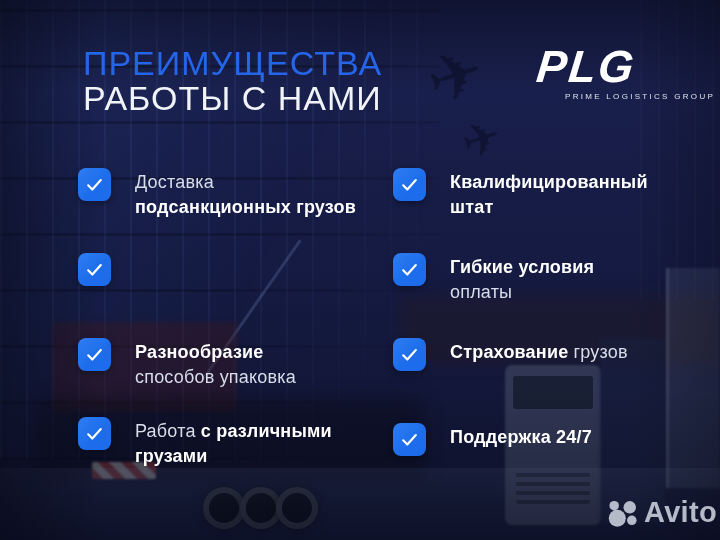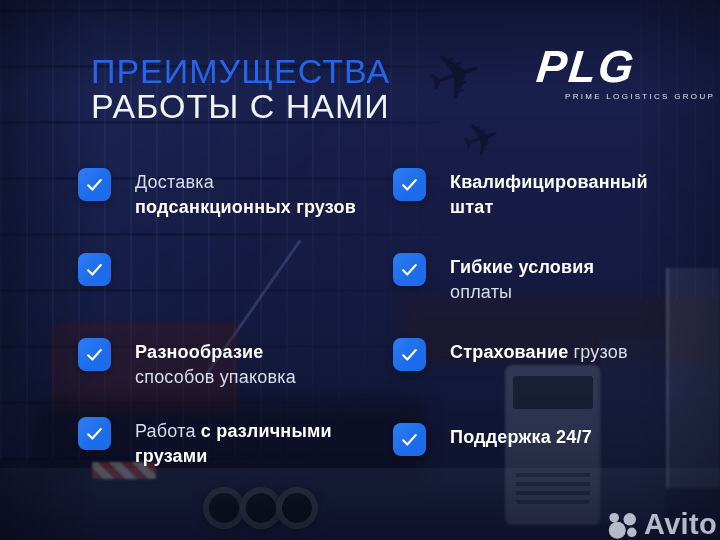--- a/index.html
+++ b/index.html
@@ -51,21 +51,21 @@
   .plane-1{left:428px;top:38px;font-size:66px;}
   .plane-2{left:462px;top:112px;font-size:46px;}
   .bg-vignette{
     left:0;top:0;width:720px;height:540px;
     background:
       linear-gradient(180deg, rgba(6,8,22,0.55) 0%, rgba(6,8,22,0) 17%, rgba(6,8,22,0) 72%, rgba(6,8,22,0.35) 100%),
       linear-gradient(90deg, rgba(6,8,22,0.50) 0%, rgba(6,8,22,0) 14%, rgba(6,8,22,0) 88%, rgba(6,8,22,0.30) 100%);
   }
 
   
-  .title{left:79px;top:42px;margin:12px;font-weight:400;letter-spacing:1px;line-height:35px;font-size:34px;}
+  .title{left:79px;top:42px;margin:4px;font-weight:400;letter-spacing:1px;line-height:35px;font-size:34px;}
   .title .line1{display:block;color:var(--accent,#2565e8);}
   .title .line2{display:block;color:#f0f3f8;}
   .logo{left:517px;top:45px;width:138px;text-align:center;color:#fff;}
   .logo-name{
     font-size:45px;font-weight:700;font-style:italic;letter-spacing:2px;line-height:44px;
     transform:skewX(-6deg);
   }
   .logo-sub{margin-top:3px;font-size:8px;letter-spacing:2.3px;color:#dfe3ec;white-space:nowrap;padding-left:48px;}
 
   
@@ -76,21 +76,21 @@
     flex:0 0 auto;width:33px;height:33px;border-radius:8px;
     background:linear-gradient(135deg,#2f7df2 0%,var(--checkbox,#1c6ceb) 60%);
     display:flex;align-items:center;justify-content:center;
     box-shadow:0 2px 6px rgba(0,0,0,0.35);
   }
   .benefit-text{margin-top:2px;font-size:18px;line-height:25px;letter-spacing:0.2px;white-space:pre-wrap;}
   .benefit-text .r{font-weight:400;color:var(--textreg,#d8deea);}
   .benefit-text .b{font-weight:700;color:var(--textbold,#ffffff);}
 
   
-  .watermark{left:606px;top:508px;display:flex;align-items:center;gap:4px;opacity:0.92;}
+  .watermark{left:606px;top:496px;display:flex;align-items:center;gap:4px;opacity:0.92;}
   .watermark-label{font-size:29px;font-weight:700;color:var(--wm,#c3c9d6);letter-spacing:0.3px;}
 </style>
 </head>
 <body>
 
 <div class="poster" style="--accent: #2565e8; --checkbox: #1c6ceb; --textreg: #d8deea; --textbold: #ffffff; --wm: #c3c9d6;">
 
   <div class="bg-layer bg-grid"></div>
   <div class="bg-layer bg-grid-right"></div>
   <div class="bg-layer bg-beam"></div>

